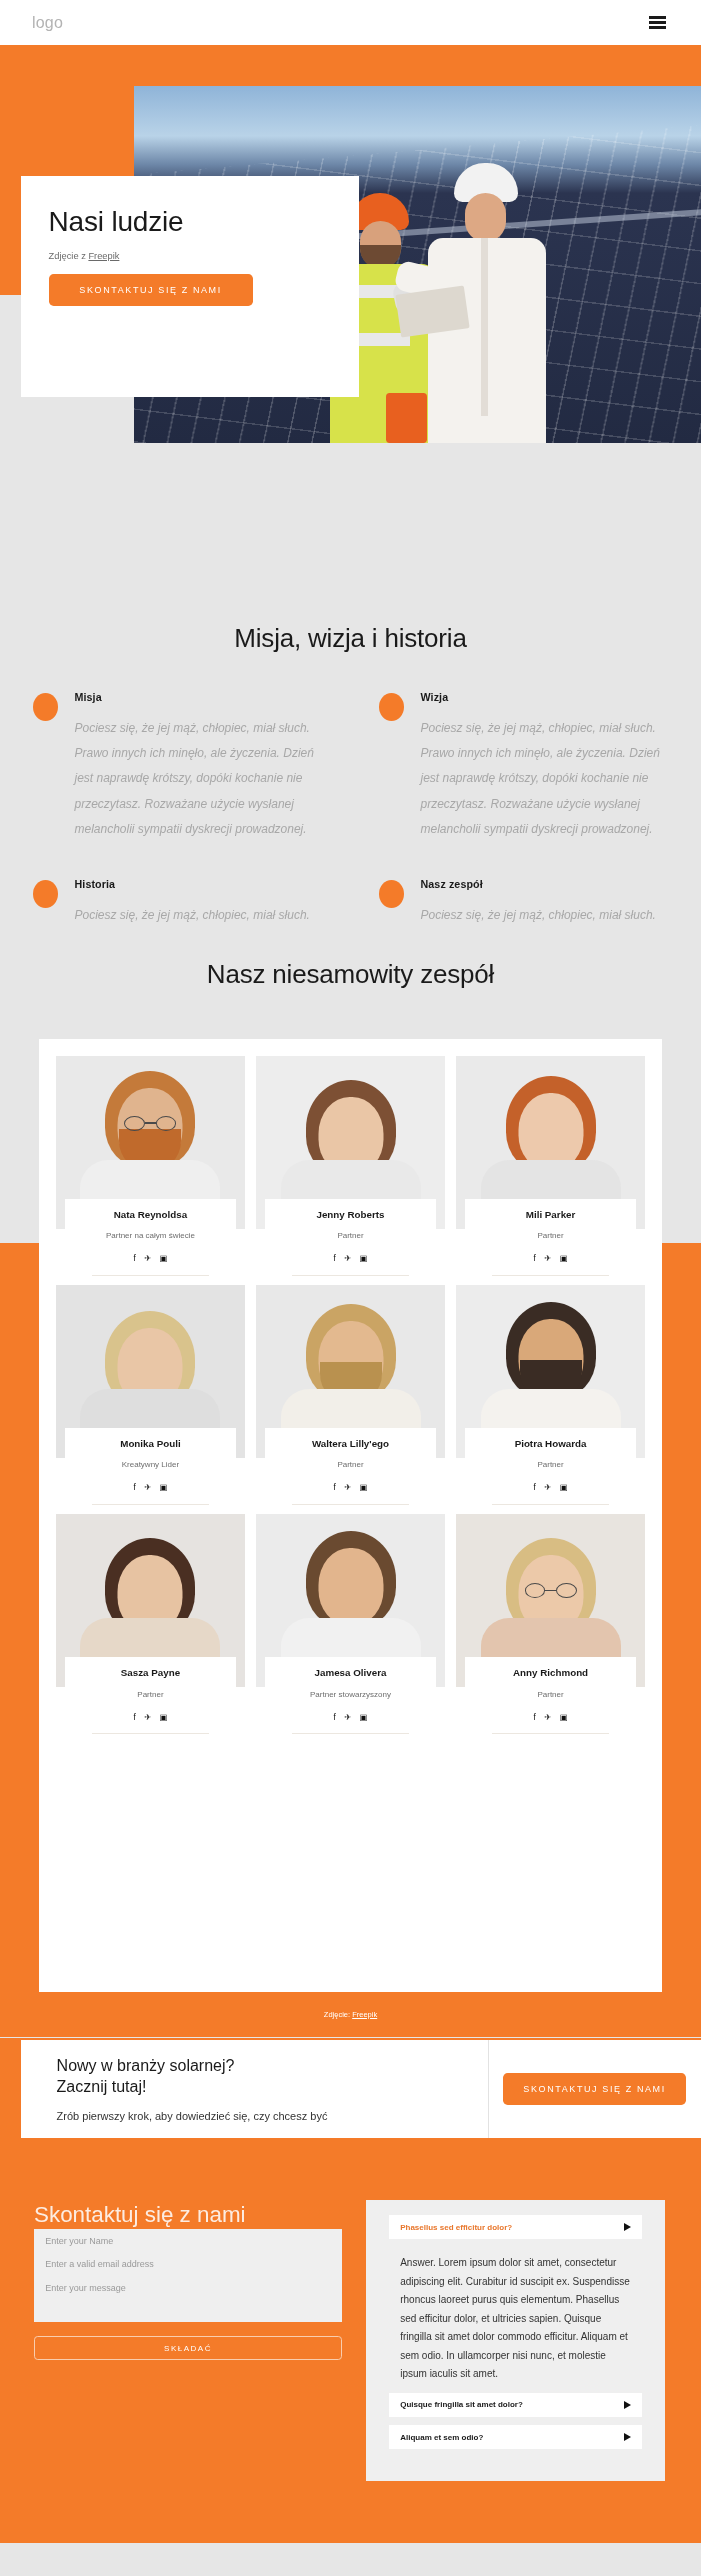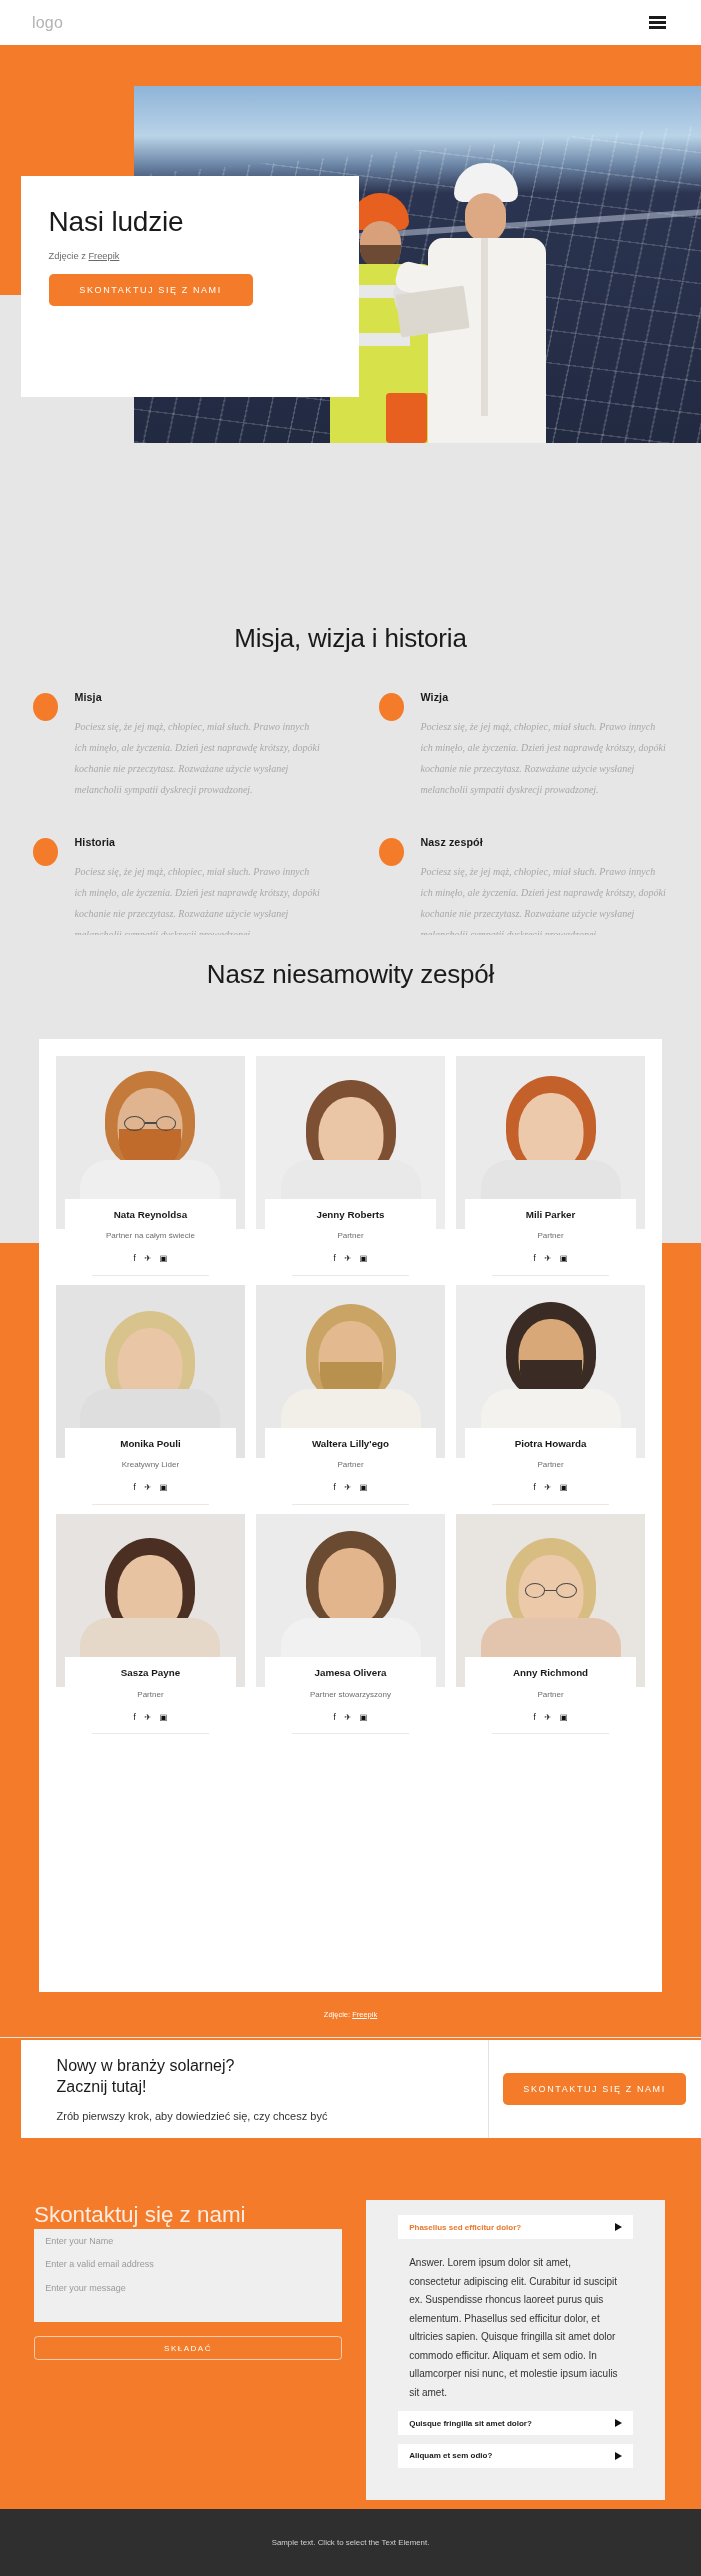--- a/index.html
+++ b/index.html
@@ -99,21 +99,21 @@
     letter-spacing: -0.2px;
   }
   .mission .section-title { padding-top: 25px; }
   .mgrid {
     margin: 37px auto 0; width: 636px;
     display: grid; grid-template-columns: 1fr 1fr; gap: 36px 56px;
   }
   .mitem { display: flex; gap: 17px; }
   .dot { width: 25px; height: 28px; border-radius: 50%; background: #f47b29; flex: 0 0 auto; margin-top: 1.9px; }
   .mitem h3 { font-size: 10.7px; font-weight: 700; color: #1a1a1a; margin-bottom: 13px; letter-spacing: 0.1px; }
-  .mitem p { font-size: 10px; line-height: 2.1; color: #a8a8a8; font-style: italic; font-family: Liberation Serif, serif; }
+  .mitem p { font-size: 12px; line-height: 2.1; color: #a8a8a8; font-style: italic; }
 
   
   .team-wrap { position: absolute; top: 935px; left: 0; width: 701px; height: 1103px; }
   .team-grey { position: absolute; top: 0; left: 0; width: 701px; height: 308px; background: #e6e6e6; }
   .team-orange { position: absolute; top: 308px; left: 0; width: 701px; height: 794px; background: #f47b29; }
   .team-head { position: absolute; top: 24px; left: 0; width: 701px; }
   .team-panel {
     position: absolute; top: 104px; left: 39px; width: 623px; height: 953px;
     background: #ffffff; padding: 13px 17px;
   }
@@ -175,21 +175,21 @@
     font-family: "Liberation Sans", sans-serif;
   }
   .field::placeholder { color: #9a9a9a; }
   textarea.field { height: 46px; padding-top: 7.5px; resize: none; }
   .submit {
     margin-top: 11.2px; width: 100%; height: 24px; background: transparent;
     border: 0.9px solid #f9cdae; color: #ffffff; border-radius: 3.7px;
     font-size: 8px; letter-spacing: 1.5px; cursor: pointer;
     font-family: "Liberation Sans", sans-serif;
   }
-  .c-right { width: 299px; background: #efefef; padding: 15px 32px 32px; }
+  .c-right { width: 299px; background: #efefef; padding: 15px 23px 32px; }
   .faq-head {
     background: #ffffff; height: 24px; display: flex; align-items: center;
     justify-content: space-between; padding: 0 11.2px; cursor: pointer;
   }
   .faq-head.open .faq-q { color: #e8762b; }
   .faq-q { font-size: 8px; font-weight: 700; color: #1a1a1a; }
   .tri { width: 0; height: 0; border-top: 4.7px solid transparent; border-bottom: 4.7px solid transparent; border-left: 7.5px solid #111; }
   .faq-body { padding: 15px 11.2px 9.3px; font-size: 10px; line-height: 1.85; color: #333; }
   .faq-gap { height: 8.4px; }
 
@@ -503,18 +503,15 @@
         <span class="tri"></span>
       </div>
       <div class="faq-gap"></div>
       <div class="faq-head">
         <span class="faq-q">Aliquam et sem odio?</span>
         <span class="tri"></span>
       </div>
     </div>
   </div>
 
-  <div class="footer">
-    <div class="footer-text">Sample text. Click to select the Text Element.</div>
-  </div>
 
 </div>
 
 
 </body></html>

